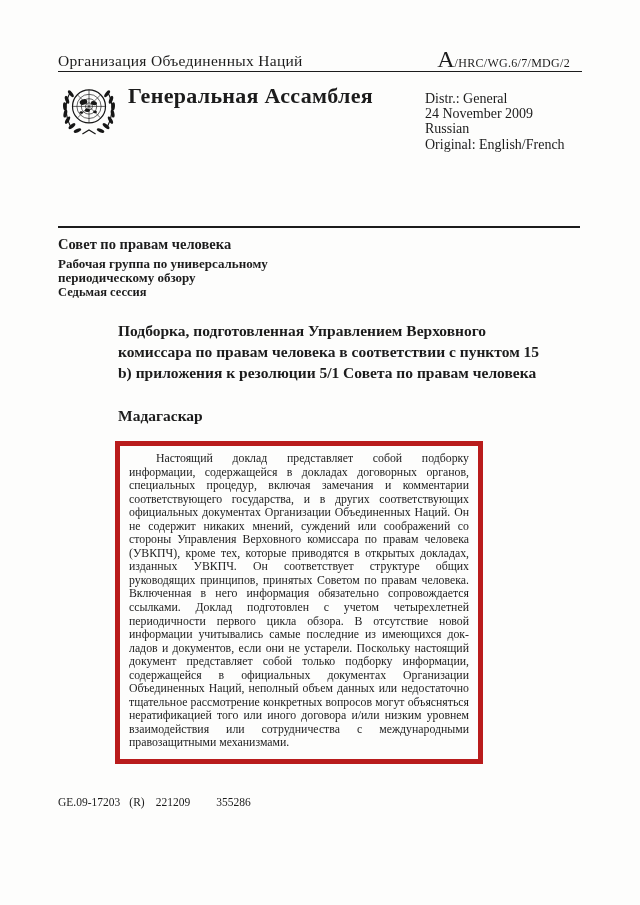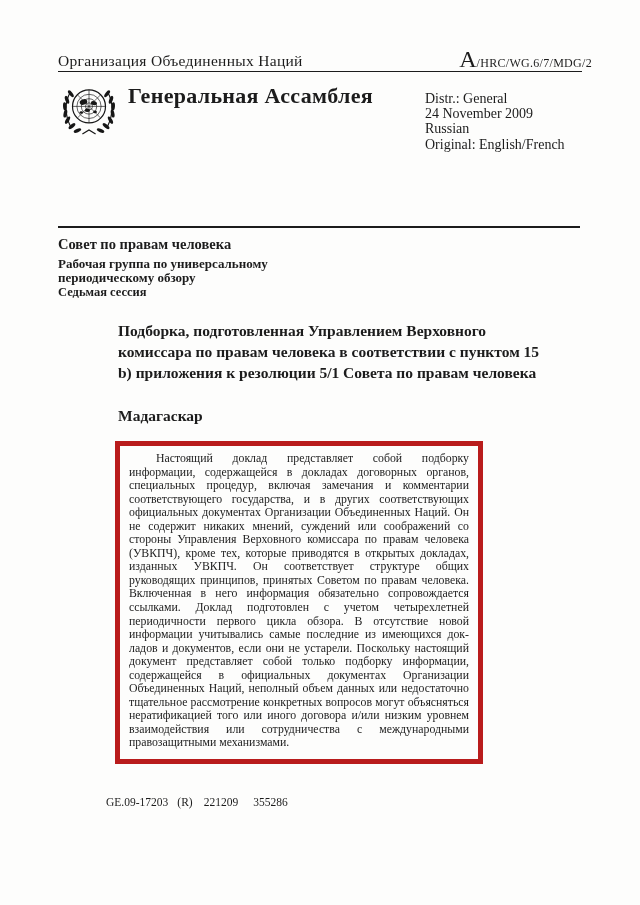--- a/index.html
+++ b/index.html
@@ -12,21 +12,21 @@
     color: #1c1c1c;
     font-family: "Liberation Serif", "DejaVu Serif", serif;
     overflow: hidden;
   }
   
   .org-name {
     position: absolute; left: 58px; top: 52px;
     font-size: 15.5px; letter-spacing: 0.3px;
   }
   .doc-symbol {
-    position: absolute; right: 48px; top: 46px;
+    position: absolute; right: 70px; top: 46px;
     white-space: nowrap;
     text-align: right;
   }
   .doc-symbol .sym-a { font-size: 24px; }
   .doc-symbol .sym-rest { font-size: 12px; letter-spacing: 0.3px; }
   .rule-thin {
     position: absolute; left: 58px; width: 524px; top: 71px;
     height: 0; border-top: 1.5px solid #1c1c1c;
   }
   
@@ -76,23 +76,23 @@
     text-indent: 27px;
     hyphens: manual;
     -webkit-hyphens: manual;
   }
   
   .footer {
     position: absolute; left: 58px; top: 796px;
     font-size: 11.5px; white-space: nowrap;
   }
   .footer span { display: inline-block; }
-  .footer .f-gap-s { margin-right: 9px; margin-left: 48px; }
+  .footer .f-gap-s { margin-right: 9px; }
   .footer .f-gap-m { margin-right: 11px; }
-  .footer .f-gap-l { margin-right: 15px; }
+  .footer .f-gap-l { margin-right: 26px; }
   .emblem svg { display: block; width: 100%; height: 100%; }
 </style>
 </head>
 <body>
 
 <div class="page">
 
   <div class="org-name">Организация Объединенных Наций</div>
 
   <div class="doc-symbol"><span class="sym-a">A</span><span class="sym-rest">/HRC/WG.6/7/MDG/2</span></div>

